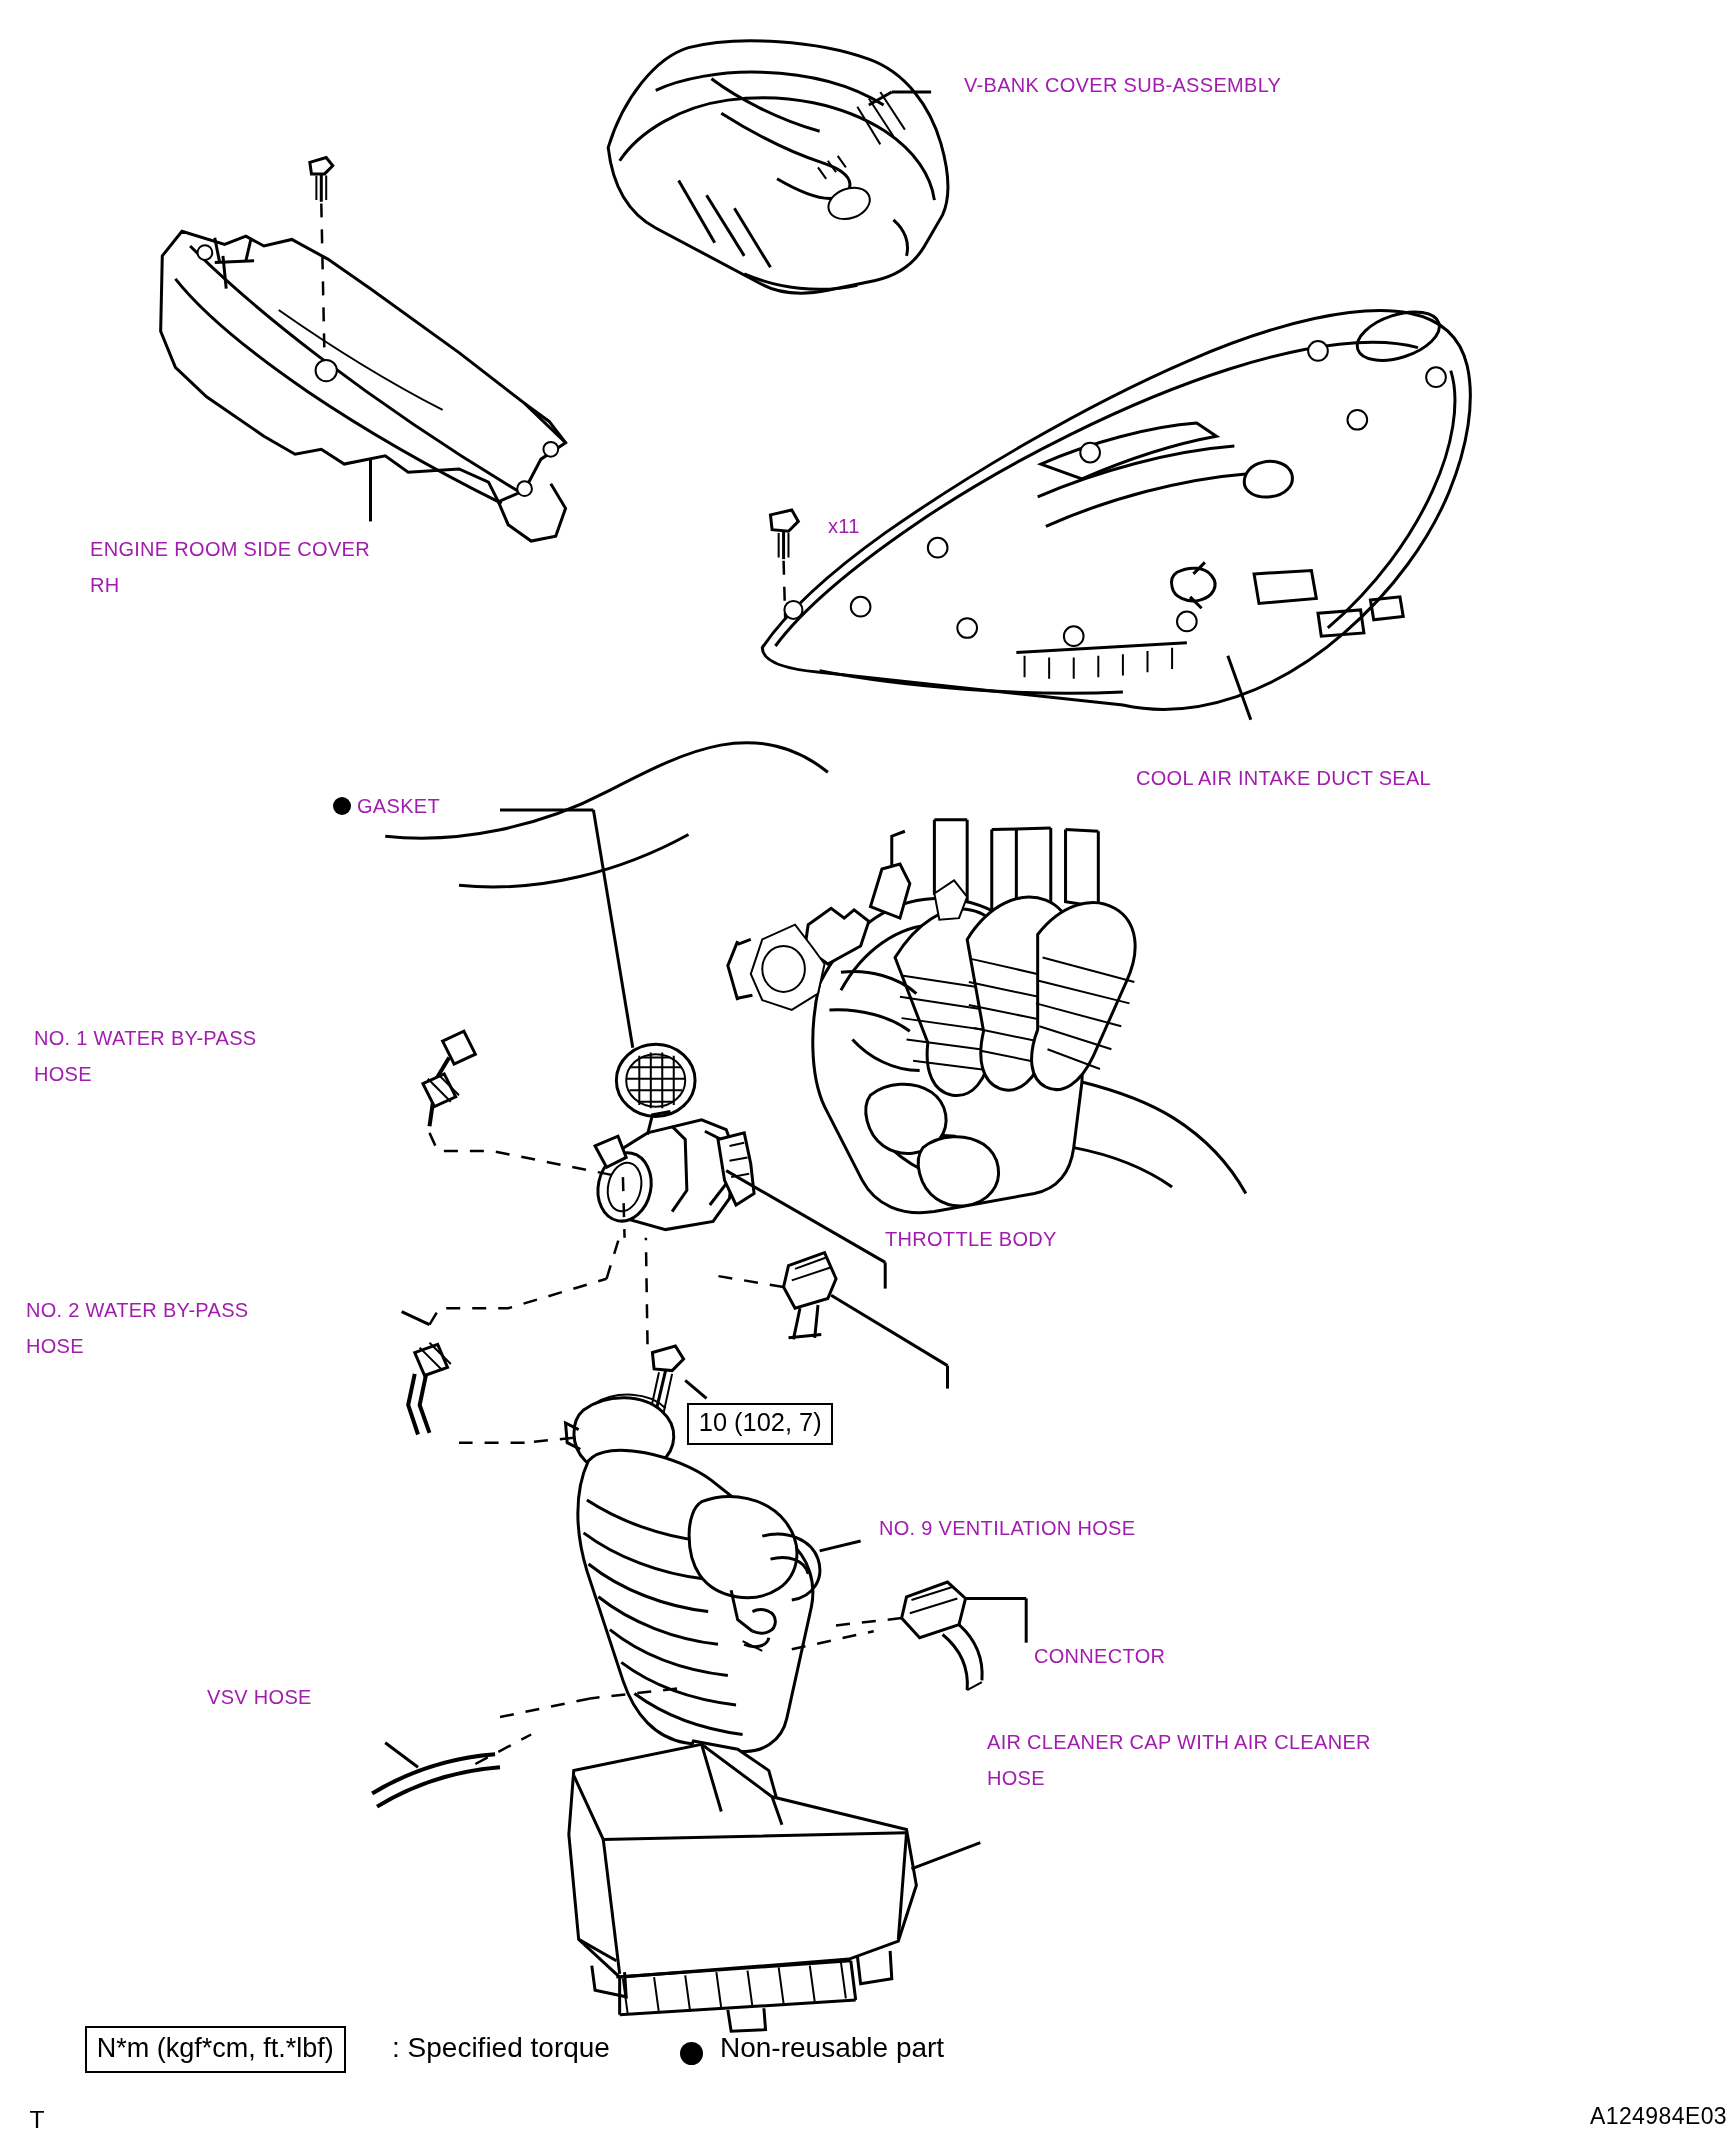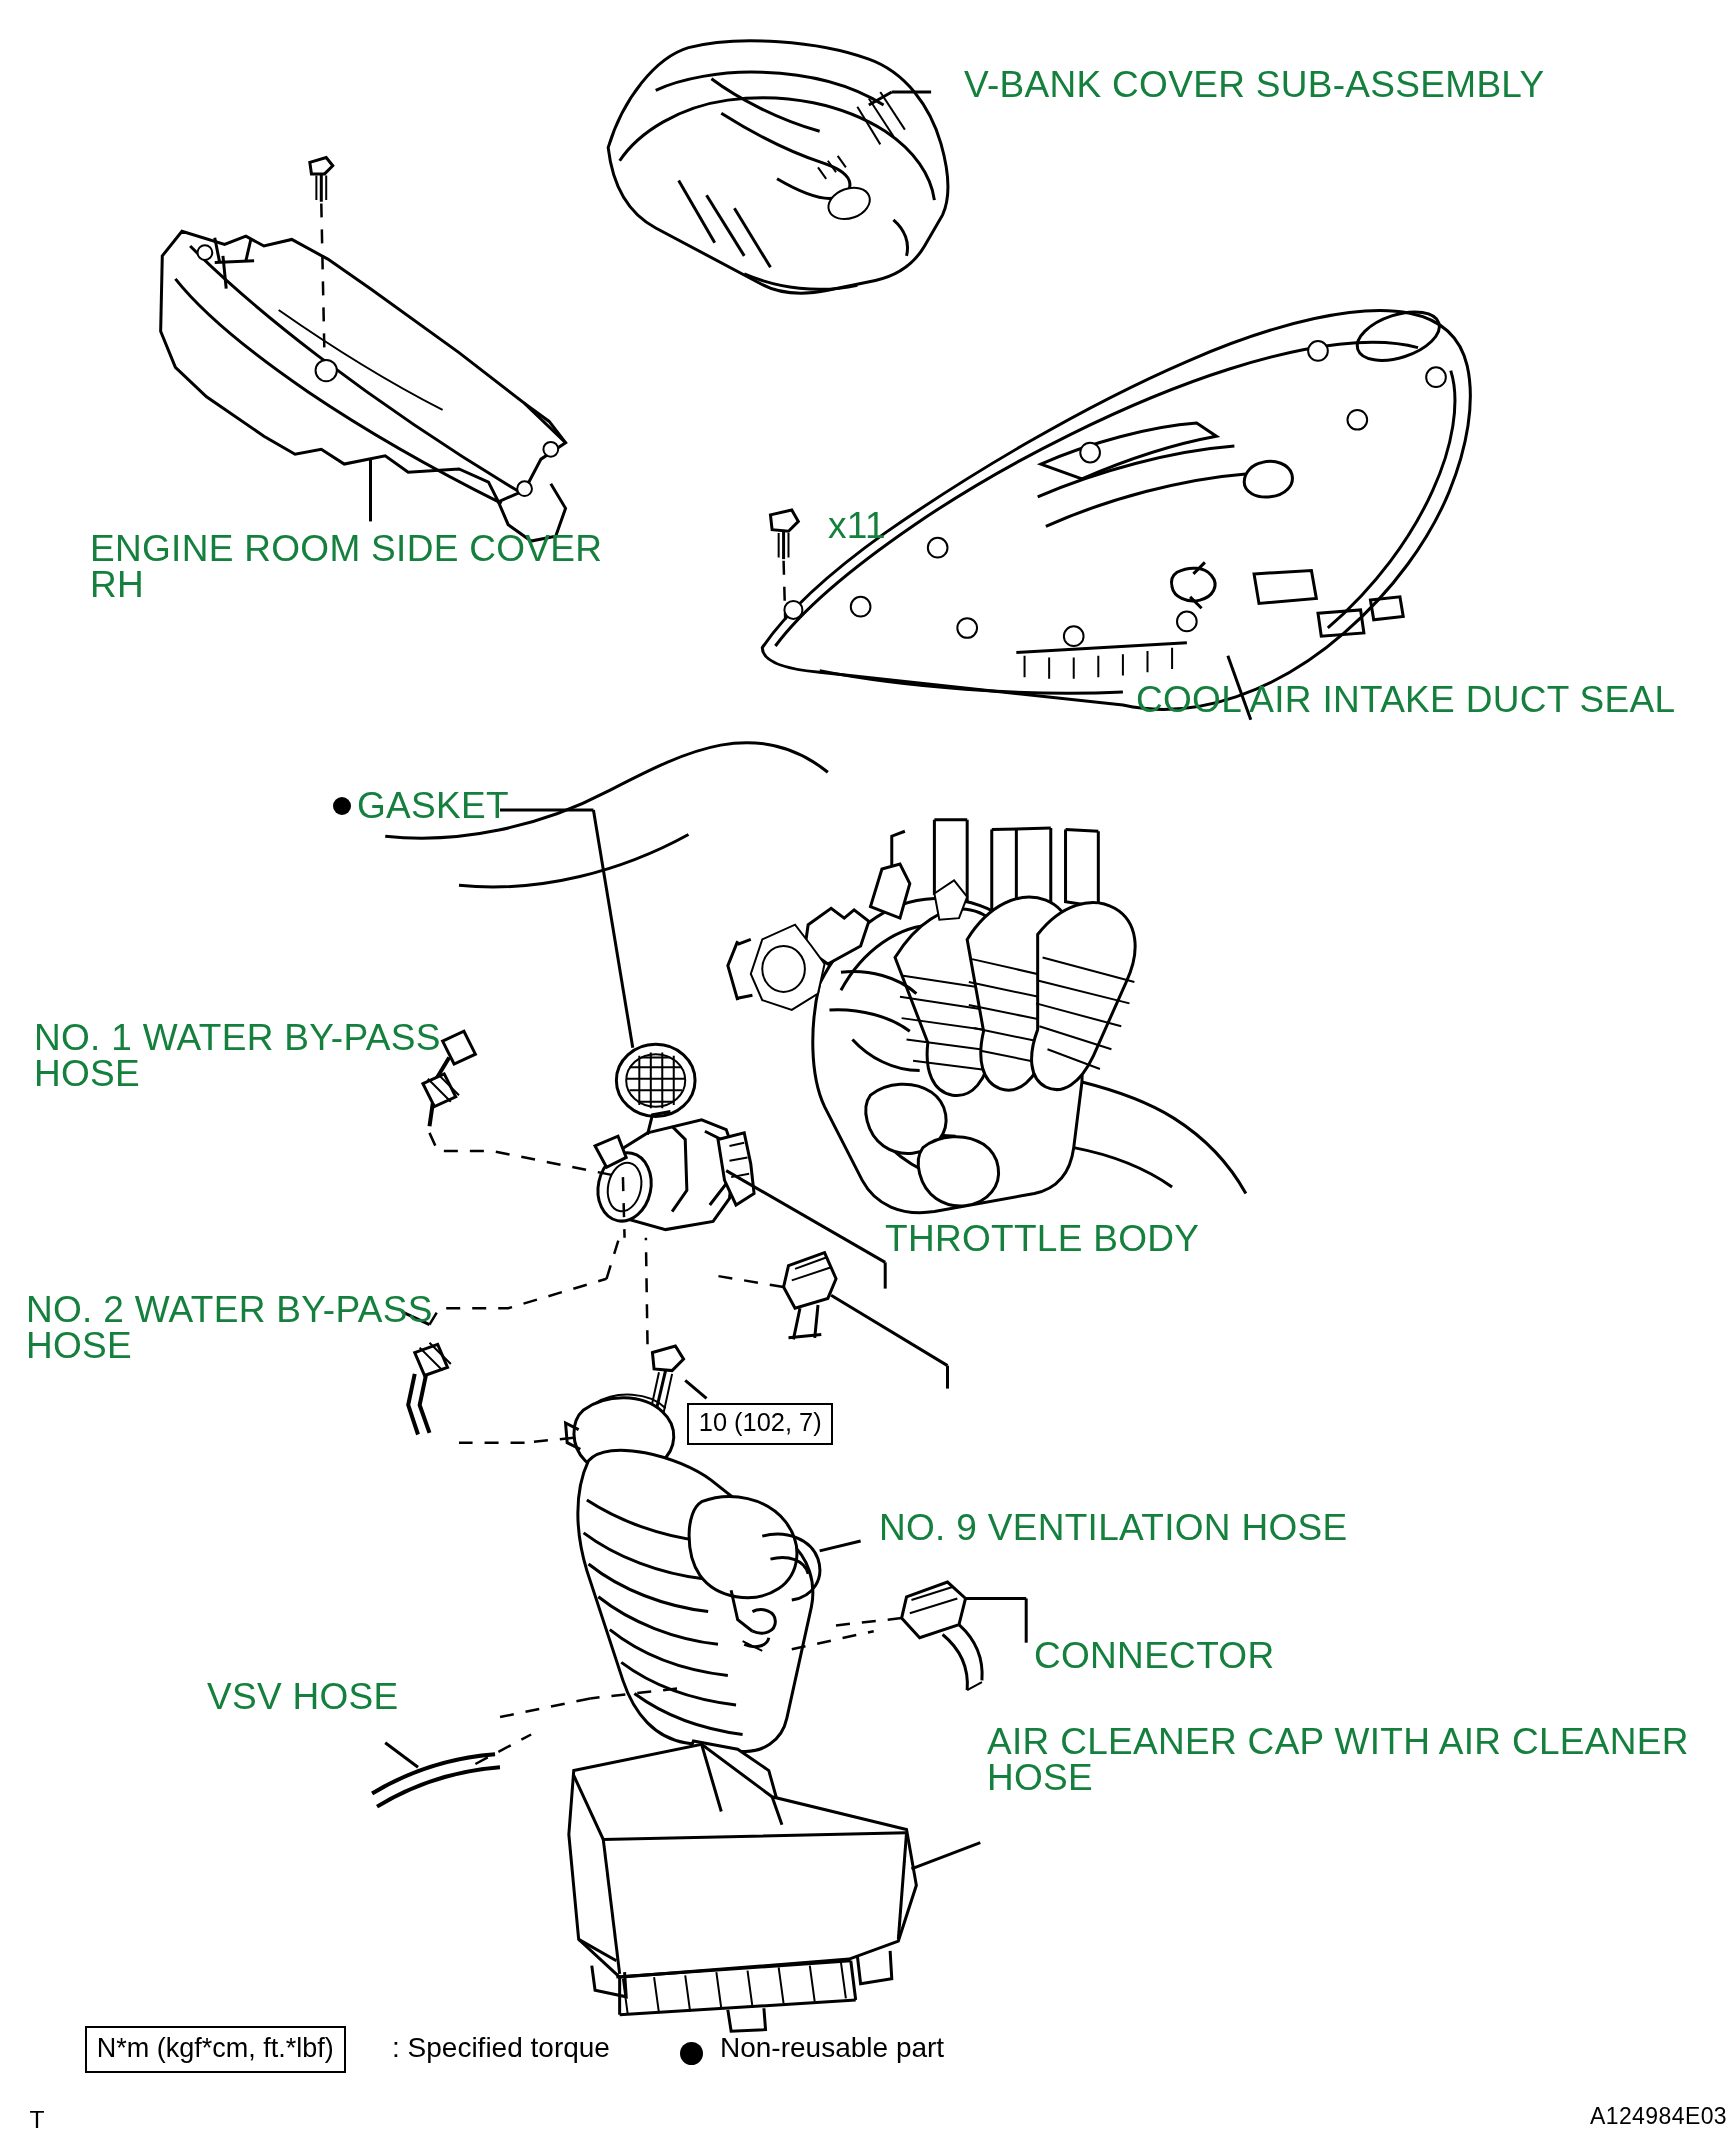--- a/index.html
+++ b/index.html
@@ -13,25 +13,25 @@
   }
   #page {
     position: relative;
     width: 1736px;
     height: 2151px;
     background: #ffffff;
     overflow: hidden;
   }
   .lbl {
     position: absolute;
-    font-size: 37px;
+    font-size: 20px;
     line-height: 36px;
     letter-spacing: 0.3px;
     white-space: pre;
-    color: #15803d;
+    color: #a21caf;
   }
   .torque-box {
     position: absolute;
     border: 2.5px solid #000;
     padding: 3.3px 9.8px 4.9px 9.8px;
     font-size: 25.4px;
     line-height: 29.5px;
     white-space: pre;
     background: #fff;
   }
@@ -367,21 +367,21 @@
       <path class="ln" d="M1112 2280 L1196 2248"></path>
     </g>
 
   </svg>
 
   <div class="lbl" style="left:964px; top:67px;">V-BANK COVER SUB-ASSEMBLY</div>
 
   <div class="lbl" style="left:90px; top:531px;">ENGINE ROOM SIDE COVER
 RH</div>
 
-  <div class="lbl" style="left:1136px; top:682px;">COOL AIR INTAKE DUCT SEAL</div>
+  <div class="lbl" style="left:1136px; top:760px;">COOL AIR INTAKE DUCT SEAL</div>
 
   <div class="lbl" style="left:802px; top:508px;margin-left:26px;">x11</div>
 
   <div class="dot" style="left:333px; top:797px;"></div>
   <div class="lbl" style="left:357px; top:788px;">GASKET</div>
 
   <div class="lbl" style="left:34px; top:1020px;">NO. 1 WATER BY-PASS
 HOSE</div>
 
   <div class="lbl" style="left:26px; top:1292px;">NO. 2 WATER BY-PASS

